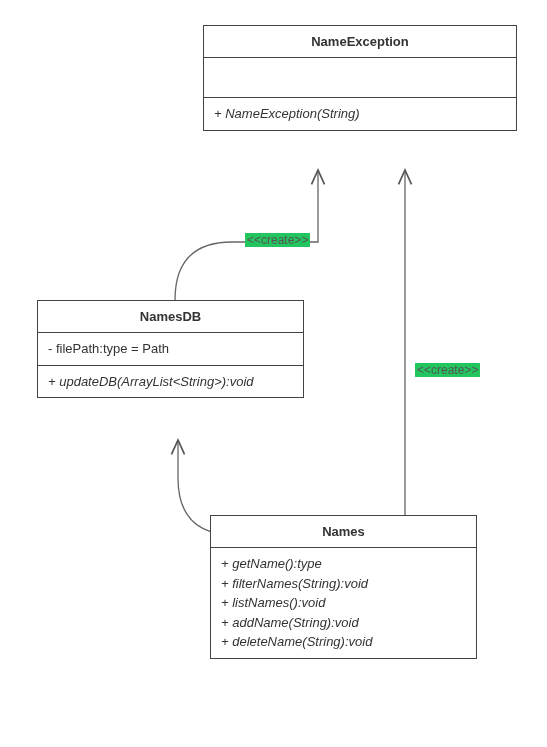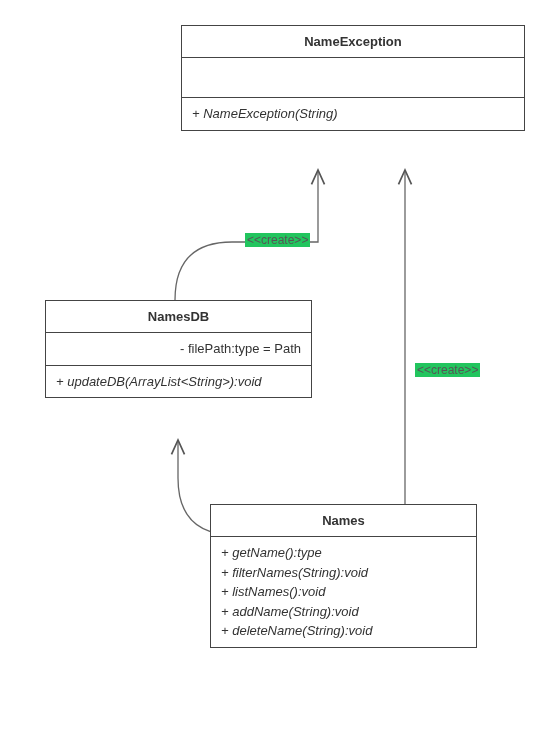--- a/index.html
+++ b/index.html
@@ -22,21 +22,20 @@
   .uml-name {
     font-weight: bold;
     text-align: center;
     padding: 8px 10px;
     border-bottom: 1.5px solid #444;
   }
   .uml-attrs {
     border-bottom: 1.5px solid #444;
     min-height: 22px;
     padding: 6px 10px;
-    text-align: right;
   }
   .uml-ops {
     padding: 6px 10px;
     min-height: 22px;
     font-style: italic;
   }
   .row { line-height: 1.5; white-space: nowrap; }
   .stereo {
     position: absolute;
     font-size: 12px;
@@ -64,39 +63,39 @@
   <path d="M 175 300  Q 175 242, 232 242  L 318 242  L 318 170" fill="none" stroke="#666" stroke-width="1.3" marker-end="url(#openarrow)"></path>
 
   <path d="M 405 523  L 405 170" fill="none" stroke="#666" stroke-width="1.3" marker-end="url(#openarrow)"></path>
 
   <path d="M 235 535  Q 178 535, 178 478  L 178 440" fill="none" stroke="#666" stroke-width="1.3" marker-end="url(#openarrow)"></path>
 </svg>
 
 <div class="stereo" style="left:245px; top:233px;">&lt;&lt;create&gt;&gt;</div>
 <div class="stereo" style="left:415px; top:363px;">&lt;&lt;create&gt;&gt;</div>
 
-<div class="uml-class" style="left:181px; top:25px; width:344px;">
+<div class="uml-class" style="left:203px; top:25px; width:314px;">
   <div class="uml-name">NameException</div>
   <div class="uml-attrs" style="min-height:40px;"></div>
   <div class="uml-ops">
     <div class="row">+ NameException(String)</div>
   </div>
 </div>
 
-<div class="uml-class" style="left:45px; top:300px; width:267px;">
+<div class="uml-class" style="left:37px; top:300px; width:267px;">
   <div class="uml-name">NamesDB</div>
   <div class="uml-attrs">
     <div class="row">- filePath:type = Path</div>
   </div>
   <div class="uml-ops">
     <div class="row">+ updateDB(ArrayList&lt;String&gt;):void</div>
   </div>
 </div>
 
-<div class="uml-class" style="left:210px; top:504px; width:267px;">
+<div class="uml-class" style="left:210px; top:515px; width:267px;">
   <div class="uml-name">Names</div>
   <div class="uml-ops">
     <div class="row">+ getName():type</div>
     <div class="row">+ filterNames(String):void</div>
     <div class="row">+ listNames():void</div>
     <div class="row">+ addName(String):void</div>
     <div class="row">+ deleteName(String):void</div>
   </div>
 </div>
 

